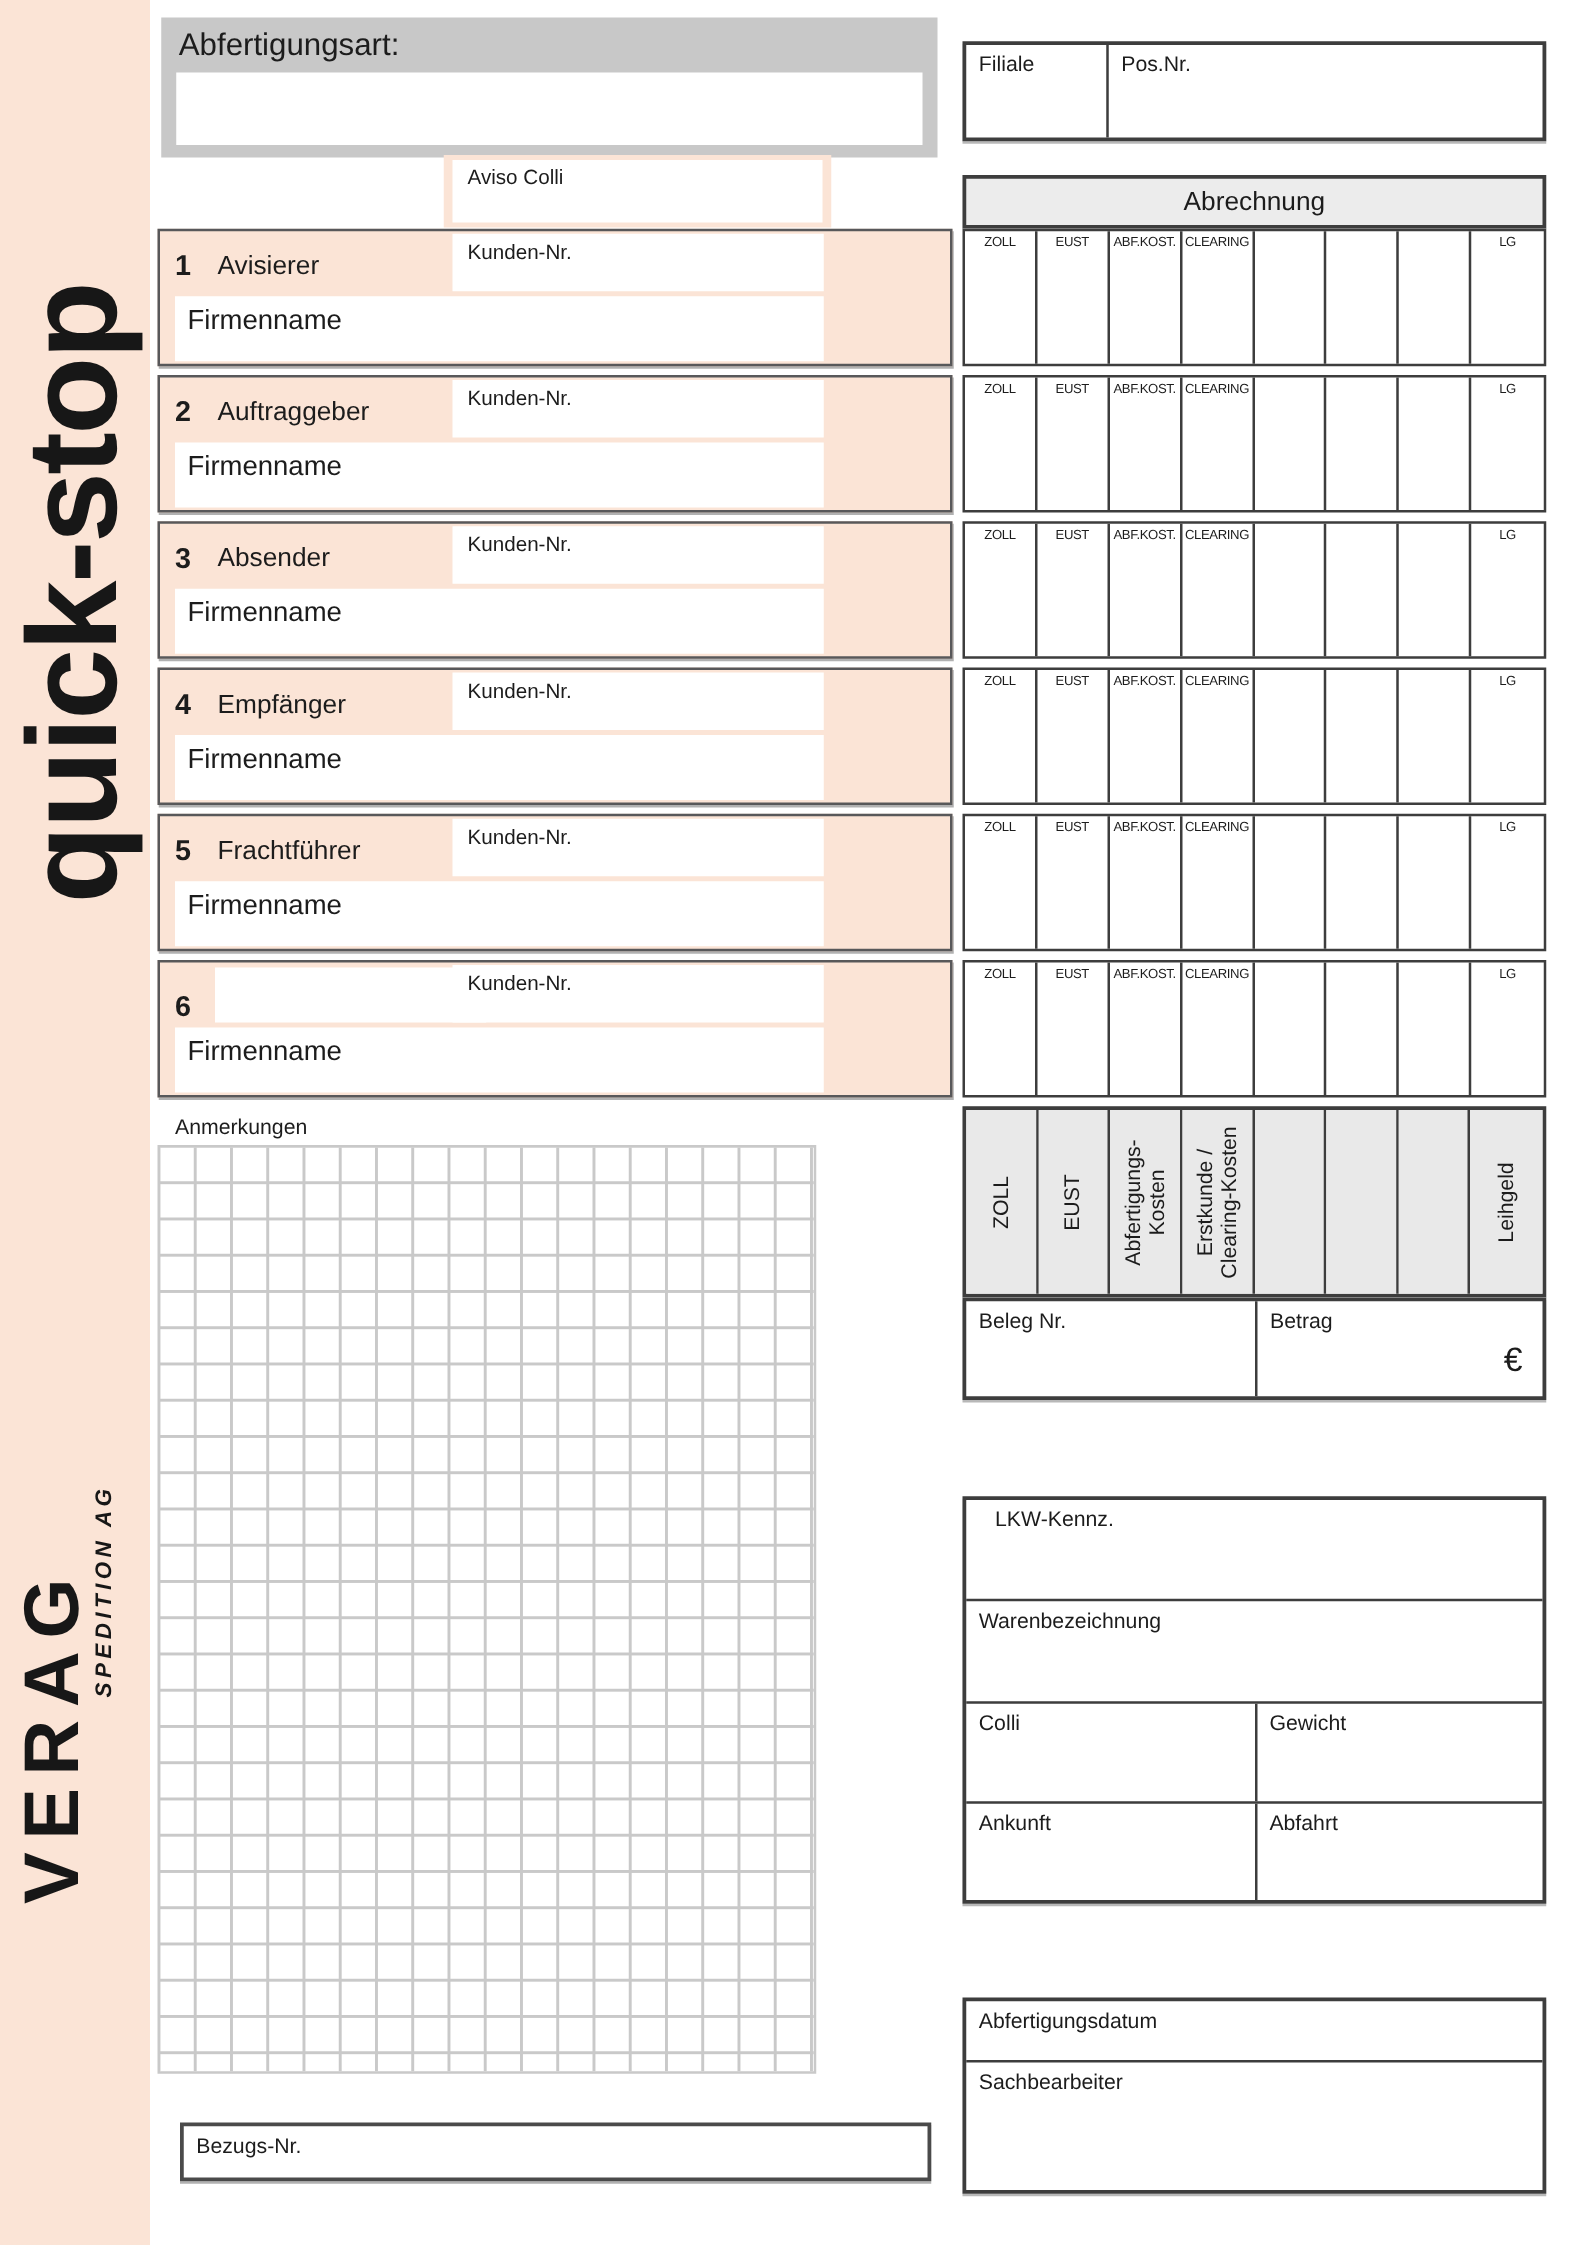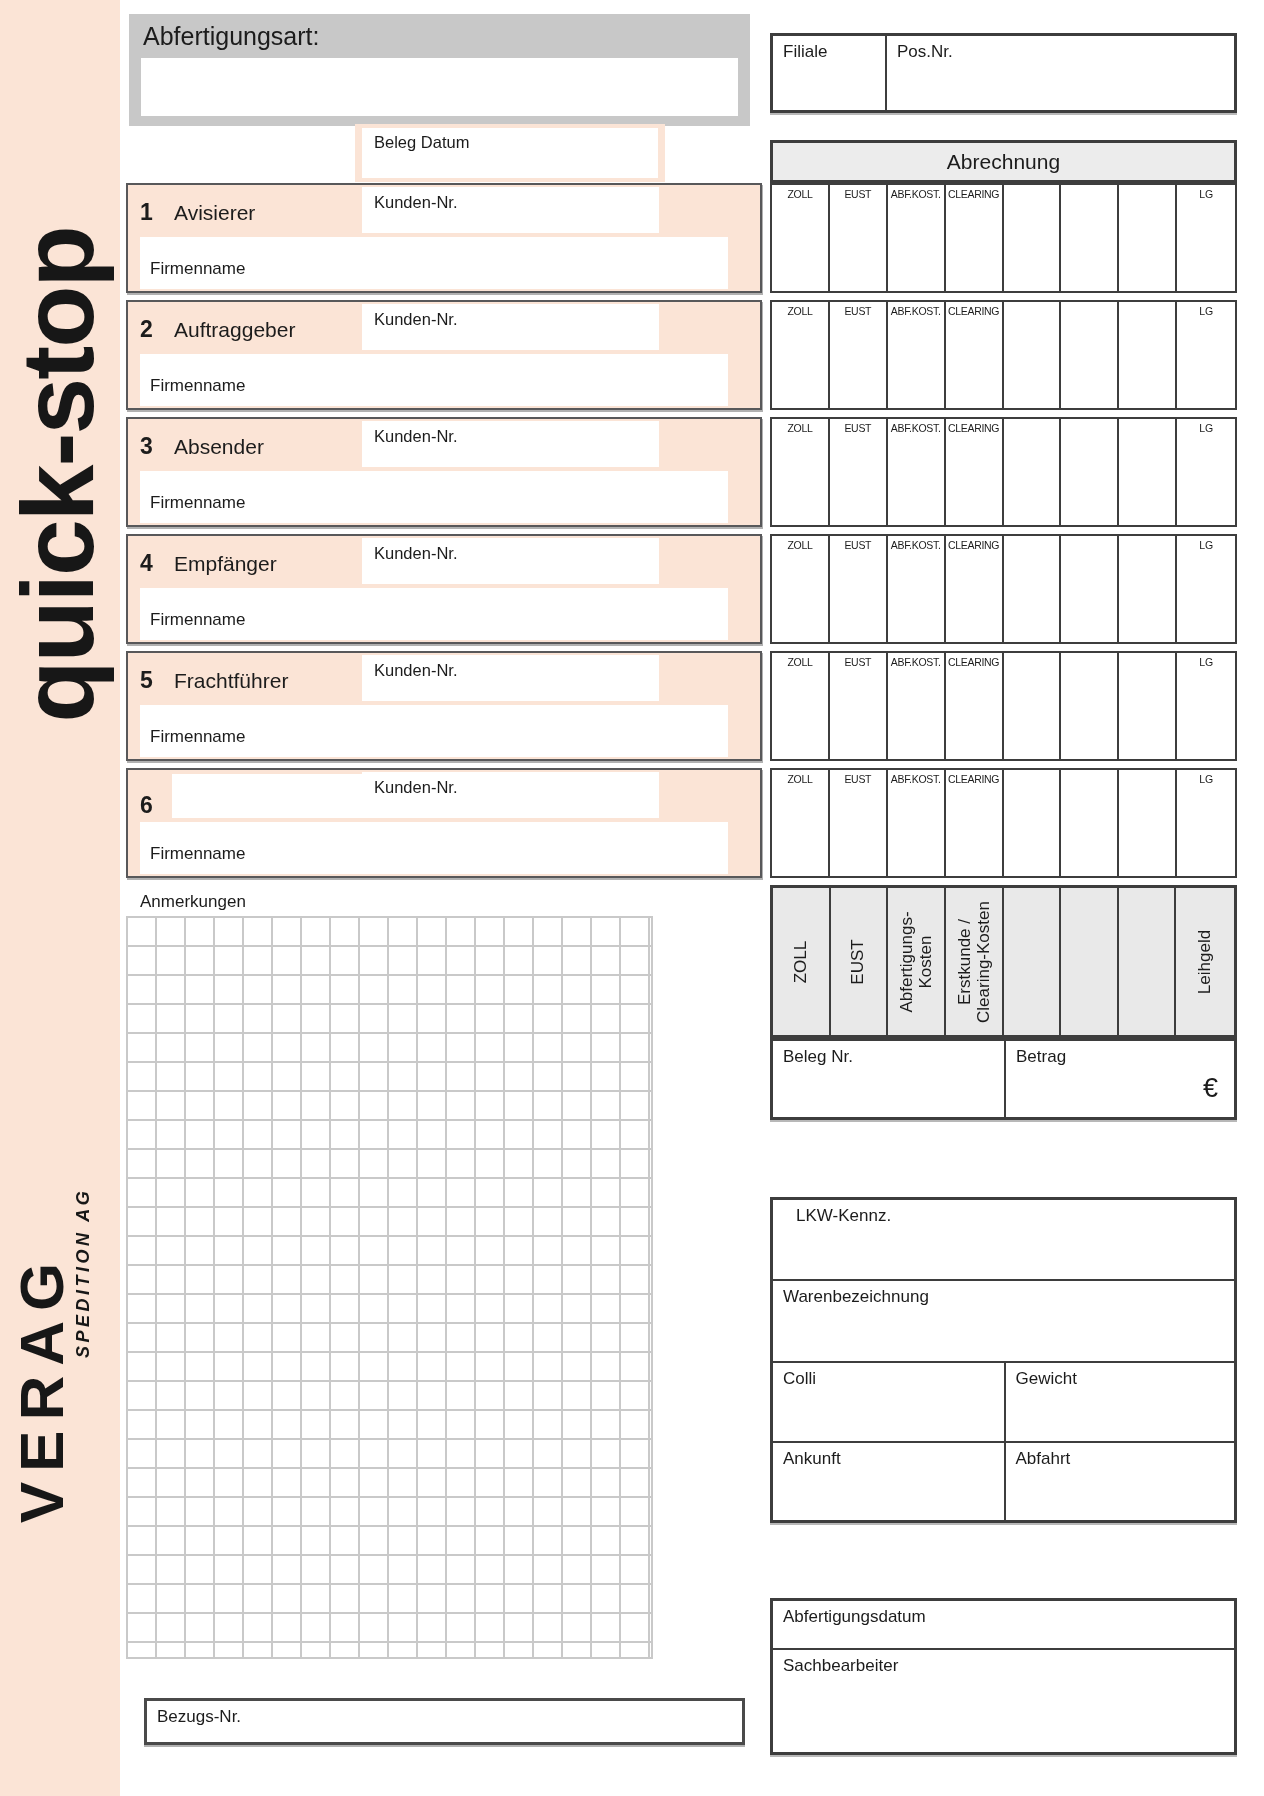--- a/index.html
+++ b/index.html
@@ -27,21 +27,21 @@
 
   
   #aviso-pad { left:355px; top:124px; width:310px; height:58px; background:#fbe4d6; }
   #aviso-input { position:absolute; left:7px; top:4px; width:296px; height:50px; background:#fff; }
 
   
   .lrow { position:absolute; left:126px; width:636px; height:110px; background:#fbe4d6; border:2px solid #58585a; box-shadow:1px 2px 0 rgba(100,100,100,.5); }
   .lrow .num { position:absolute; left:12px; top:14px; font-size:23px; font-weight:bold; }
   .lrow .rlabel { position:absolute; left:46px; top:16px; font-size:21px; }
   .lrow .kunden { position:absolute; left:234px; top:2px; width:297px; height:46px; background:#fff; font-size:16.5px; padding:6px 12px; }
-  .lrow .firma { position:absolute; left:12px; top:52px; width:588px; height:52px; background:#fff; font-size:17px; padding:22px 10px; }
+  .lrow .firma { position:absolute; left:12px; top:52px; width:519px; height:52px; background:#fff; font-size:22px; padding:6px 10px; }
   .lrow .labelbox { position:absolute; left:44px; top:4px; width:217px; height:44px; background:#fff; }
 
   
   #abrechnung-header { left:770px; top:140px; width:467px; height:43px; background:#ececec; border:3px solid #3d3d3d; text-align:center; font-size:21px; line-height:37px; }
   .arow { position:absolute; left:770px; width:467px; height:110px; background:#fff; border:2px solid #3d3d3d; display:grid; grid-template-columns:repeat(8,1fr); }
   .arow .cell { border-right:2px solid #3d3d3d; padding-top:3px; text-align:center; font-size:10.5px; letter-spacing:-0.3px; overflow:hidden; }
   .arow .cell:last-child { border-right:none; }
 
   #vlabels { left:770px; top:885px; width:467px; height:153px; border:3px solid #3d3d3d; display:grid; grid-template-columns:repeat(8,1fr); background:#e9e9e9; box-shadow:none; }
   .vcell { position:relative; border-right:2px solid #3d3d3d; background:#e9e9e9; }
@@ -88,21 +88,21 @@
 <div id="filiale-box" class="abs bigbox">
   <div class="vdiv"></div>
   <span class="fieldlbl abs" style="left:0;top:0;">Filiale</span>
   <span class="fieldlbl abs" style="left:114px;top:0;">Pos.Nr.</span>
   <div class="abs" style="left:0;top:30px;width:112px;height:76px;"></div>
   <div class="abs" style="left:114px;top:30px;width:350px;height:76px;"></div>
 </div>
 
 <div id="aviso-pad" class="abs">
   <div id="aviso-input">
-    <span style="font-size:16.5px;display:block;padding:5px 12px;">Beleg Datum</span>
+    <span style="font-size:16.5px;display:block;padding:5px 12px;">Aviso Colli</span>
   </div>
 </div>
 
 <div class="lrow" style="top:183px;">
   <span class="num">1</span>
   <span class="rlabel">Avisierer</span>
   <div class="kunden"><span>Kunden-Nr.</span></div>
   <div class="firma"><span>Firmenname</span></div>
 </div>
 <div class="lrow" style="top:300px;">

